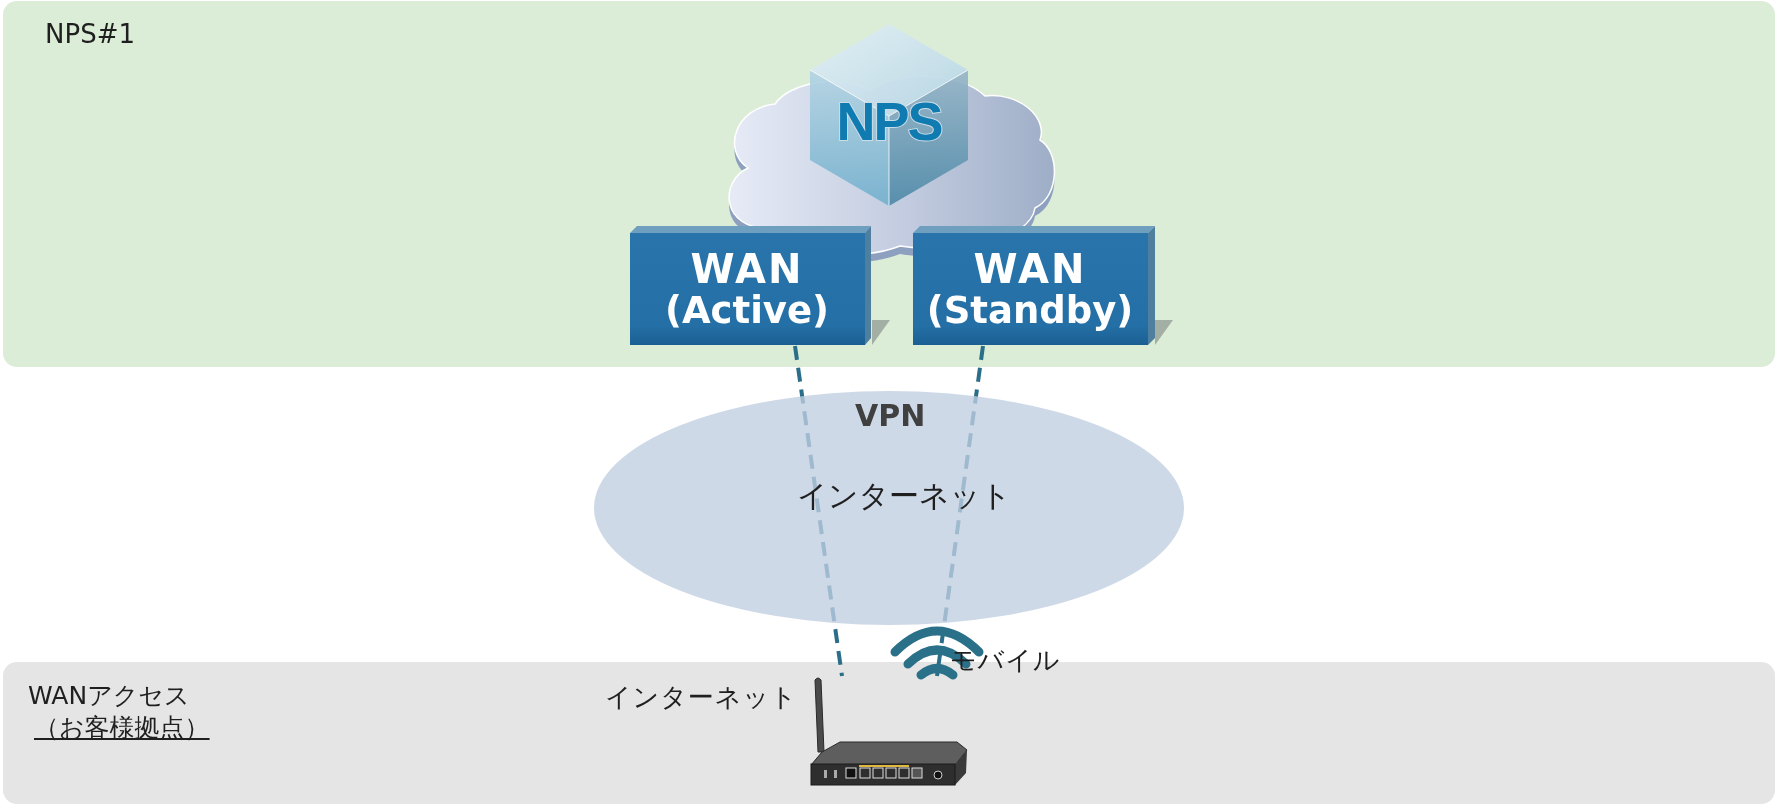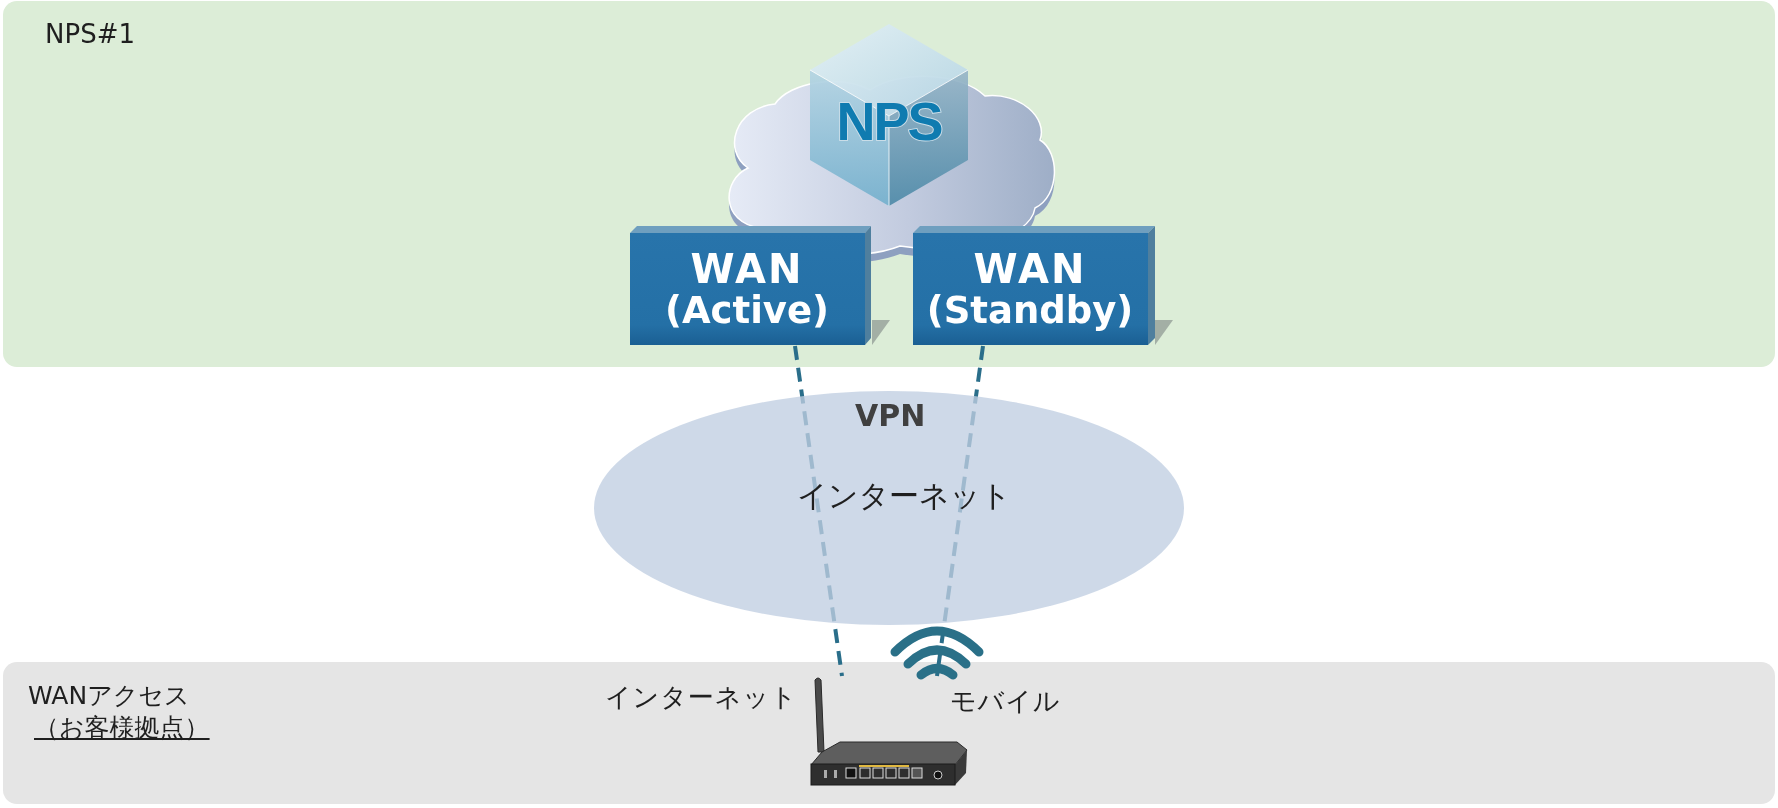--- a/index.html
+++ b/index.html
@@ -6,21 +6,21 @@
   body { width: 1778px; height: 808px; position: relative; overflow: hidden;
          font-family: "DejaVu Sans", "Liberation Sans", sans-serif; }
   .panel { position: absolute; border-radius: 14px; }
   #nps-panel { left: 3px; top: 1px; width: 1772px; height: 366px; background: #dcedd7; }
   #wan-panel { left: 3px; top: 662px; width: 1772px; height: 142px; background: #e5e5e5; }
   .label { position: absolute; color: #1f1f1f; font-size: 25px; white-space: nowrap; line-height: 1.15; }
   #nps-label { left: 28px; top: 20px; font-size: 26px; margin-left: 17px; }
   #wan-access-label { left: 28px; top: 682px; text-align: center; }
   #wan-access-sub { left: 34px; top: 714px; text-decoration: underline; }
   #broadband-label { left: 605px; top: 683px; font-size: 26px; letter-spacing: 1px; }
-  #mobile-label { left: 950px; top: 687px; font-size: 26px; letter-spacing: 1px; }
+  #mobile-label { left: 950px; top: 646px; font-size: 26px; letter-spacing: 1px; }
   #internet-label { left: 797px; top: 479px; font-size: 30px; letter-spacing: 0px; }
   #vpn-label { left: 855px; top: 399px; font-size: 30px; font-weight: bold; color: #404040; }
   svg#diagram { position: absolute; left: 0; top: 0; }
   .wan-text { font-family: "DejaVu Sans", sans-serif; font-weight: bold; fill: #ffffff; }
 </style>
 </head>
 <body>
 
 <div class="panel" id="nps-panel"></div>
 <div class="panel" id="wan-panel"></div>

